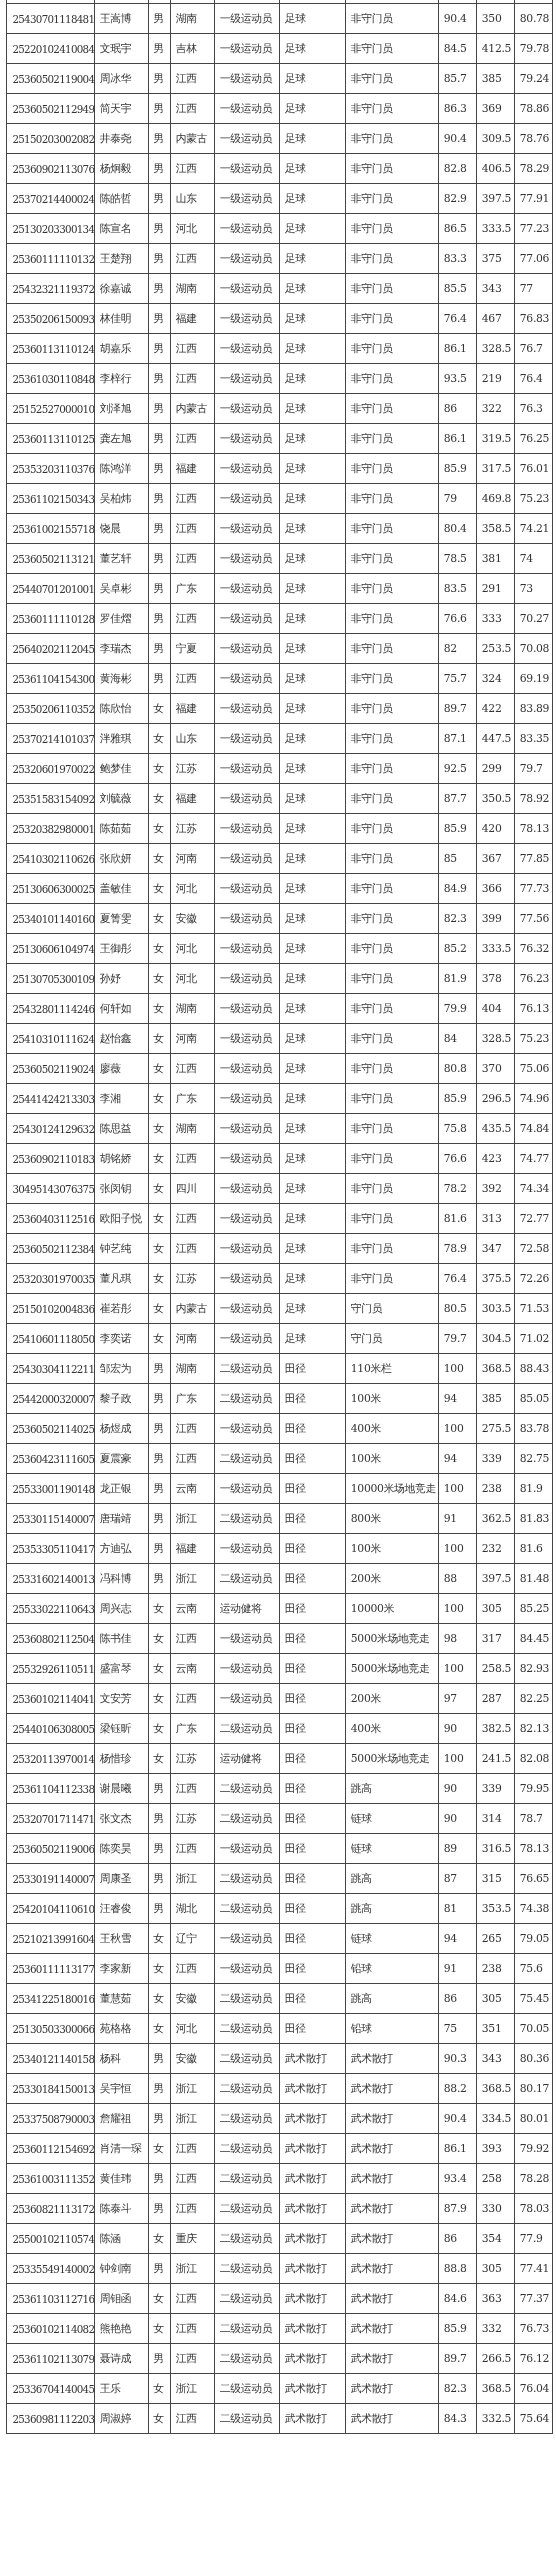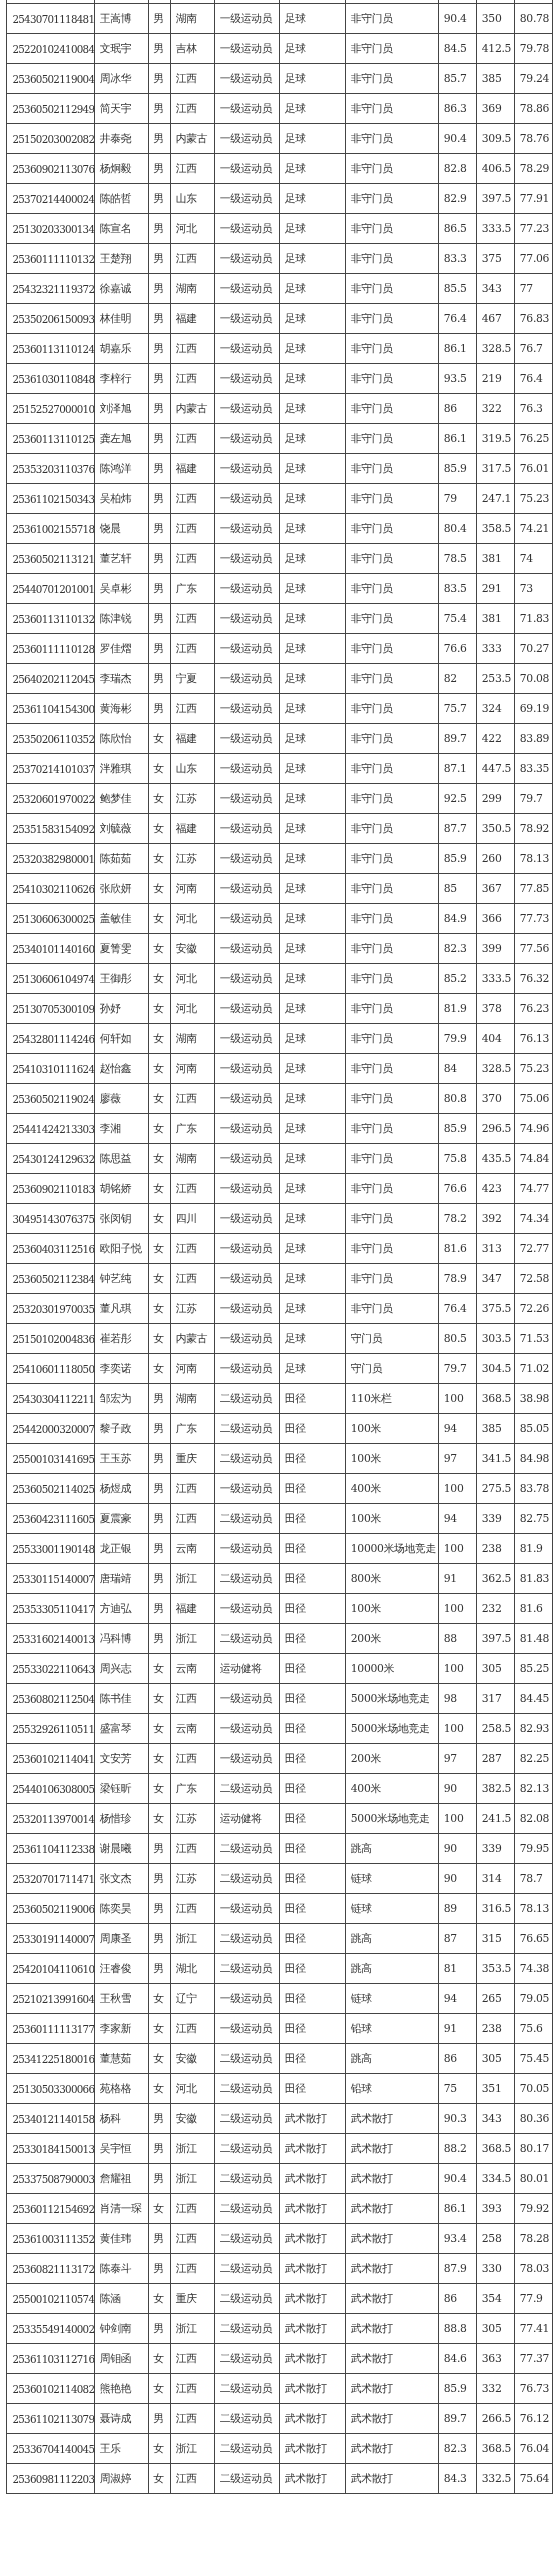--- a/index.html
+++ b/index.html
@@ -243,21 +243,21 @@
         </tr>
         <tr>
           <td class="id">25361102150343</td>
           <td>吴柏炜</td>
           <td class="g">男</td>
           <td>江西</td>
           <td>一级运动员</td>
           <td>足球</td>
           <td>非守门员</td>
           <td class="num">79</td>
-          <td class="num">247.1</td>
+          <td class="num">469.8</td>
           <td class="num">75.23</td>
         </tr>
         <tr>
           <td class="id">25361002155718</td>
           <td>饶晨</td>
           <td class="g">男</td>
           <td>江西</td>
           <td>一级运动员</td>
           <td>足球</td>
           <td>非守门员</td>
@@ -283,32 +283,20 @@
           <td class="g">男</td>
           <td>广东</td>
           <td>一级运动员</td>
           <td>足球</td>
           <td>非守门员</td>
           <td class="num">83.5</td>
           <td class="num">291</td>
           <td class="num">73</td>
         </tr>
         <tr>
-          <td class="id">25360113110132</td>
-          <td>陈津锐</td>
-          <td class="g">男</td>
-          <td>江西</td>
-          <td>一级运动员</td>
-          <td>足球</td>
-          <td>非守门员</td>
-          <td class="num">75.4</td>
-          <td class="num">381</td>
-          <td class="num">71.83</td>
-        </tr>
-        <tr>
           <td class="id">25360111110128</td>
           <td>罗佳熠</td>
           <td class="g">男</td>
           <td>江西</td>
           <td>一级运动员</td>
           <td>足球</td>
           <td>非守门员</td>
           <td class="num">76.6</td>
           <td class="num">333</td>
           <td class="num">70.27</td>
@@ -387,21 +375,21 @@
         </tr>
         <tr>
           <td class="id">25320382980001</td>
           <td>陈茹茹</td>
           <td class="g">女</td>
           <td>江苏</td>
           <td>一级运动员</td>
           <td>足球</td>
           <td>非守门员</td>
           <td class="num">85.9</td>
-          <td class="num">260</td>
+          <td class="num">420</td>
           <td class="num">78.13</td>
         </tr>
         <tr>
           <td class="id">25410302110626</td>
           <td>张欣妍</td>
           <td class="g">女</td>
           <td>河南</td>
           <td>一级运动员</td>
           <td>足球</td>
           <td>非守门员</td>
@@ -604,45 +592,33 @@
         <tr>
           <td class="id">25430304112211</td>
           <td>邹宏为</td>
           <td class="g">男</td>
           <td>湖南</td>
           <td>二级运动员</td>
           <td>田径</td>
           <td>110米栏</td>
           <td class="num">100</td>
           <td class="num">368.5</td>
-          <td class="num">38.98</td>
+          <td class="num">88.43</td>
         </tr>
         <tr>
           <td class="id">25442000320007</td>
           <td>黎子政</td>
           <td class="g">男</td>
           <td>广东</td>
           <td>二级运动员</td>
           <td>田径</td>
           <td>100米</td>
           <td class="num">94</td>
           <td class="num">385</td>
           <td class="num">85.05</td>
-        </tr>
-        <tr>
-          <td class="id">25500103141695</td>
-          <td>王玉苏</td>
-          <td class="g">男</td>
-          <td>重庆</td>
-          <td>二级运动员</td>
-          <td>田径</td>
-          <td>100米</td>
-          <td class="num">97</td>
-          <td class="num">341.5</td>
-          <td class="num">84.98</td>
         </tr>
         <tr>
           <td class="id">25360502114025</td>
           <td>杨煜成</td>
           <td class="g">男</td>
           <td>江西</td>
           <td>一级运动员</td>
           <td>田径</td>
           <td>400米</td>
           <td class="num">100</td>

